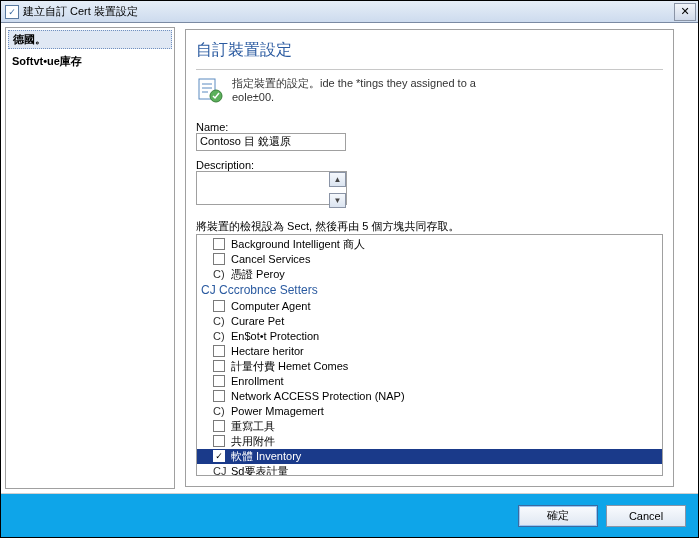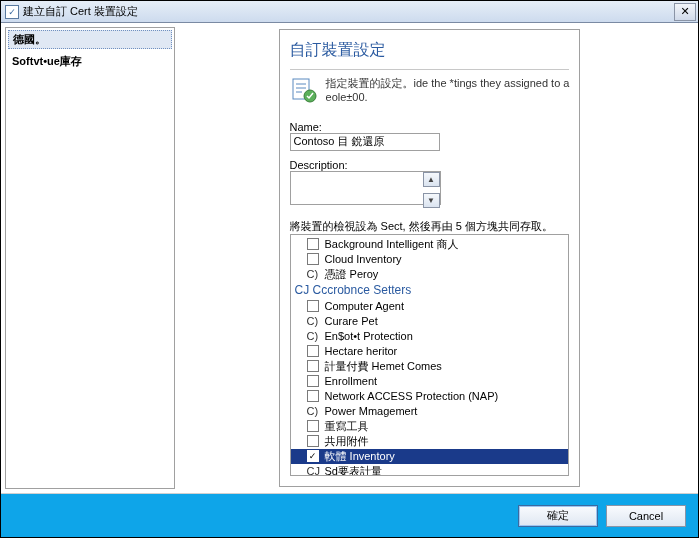--- a/index.html
+++ b/index.html
@@ -8,21 +8,21 @@
   .titlebar { height: 22px; background: linear-gradient(#e6eef7, #cddbee); display: flex; align-items: center; justify-content: space-between; padding: 0 2px 0 4px; border-bottom: 1px solid #7a8aa3; }
   .title-left { display: flex; align-items: center; gap: 4px; }
   .title-icon { width: 14px; height: 14px; border: 1px solid #5a7aa0; background: #fff; display: flex; align-items: center; justify-content: center; font-size: 9px; color: #3a6aa0; }
   .title-text { font-size: 11px; color: #000; }
   .close-btn { width: 22px; height: 18px; border: 1px solid #8a94a6; background: linear-gradient(#f2f5f9, #d0daea); font-size: 11px; line-height: 14px; text-align: center; cursor: pointer; font-family: Arial, sans-serif; }
   .body { display: flex; flex: 1; overflow: hidden; }
   .sidebar { width: 178px; border-right: 0; padding: 4px; }
   .sidebar-inner { border: 1px solid #a0a0a0; height: 100%; background: #fff; font-weight: bold; }
   .nav-item { font-size: 11px; padding: 3px 6px; cursor: pointer; }
   .nav-item.active { background: #e0e8f4; border: 1px dotted #7090c0; margin: 2px; padding: 1px 4px; }
-  .main { flex: 1; padding: 6px 24px 6px 6px; overflow: hidden; display: flex; flex-direction: column; align-items: center; }
+  .main { flex: 1; padding: 6px 24px 6px 6px; overflow: hidden; display: flex; flex-direction: column; }
   .main-inner { border: 1px solid #a0a0a0; flex: 1; padding: 10px 10px; background: #fff; overflow: hidden; display: flex; flex-direction: column;}
   .heading { font-size: 16px; color: #2a5aa0; margin-bottom: 8px; }
   .desc-row { border-top: 1px solid #c8c8c8; padding-top: 6px; display: flex; gap: 8px; margin-bottom: 8px; }
   .desc-icon { width: 28px; height: 28px; flex-shrink: 0; }
   .desc-text { font-size: 11px; color: #333; line-height: 1.3; }
   .form-row { display: flex; align-items: flex-start; margin-top: 6px; flex-direction: column; }
   .form-label { width: 106px; font-size: 11px; color: #000; padding-top: 2px;}
   .form-input { flex: 1; font-size: 11px; padding: 2px 3px; border: 1px solid #a0a0a0; height: 18px; background:#fff;}
   .desc-control { flex:1; position: relative; }
   .desc-textarea { width: 100%; height: 34px; font-size: 11px; padding: 2px 3px; border: 1px solid #a0a0a0; resize: none; background:#fff;}
@@ -99,21 +99,21 @@
 
         <div class="section-label">將裝置的檢視設為 Sect, 然後再由 5 個方塊共同存取。</div>
 
         <div class="list-box" id="list-box">
             <div class="row">
               <span class="cb"></span>
               <span>Background Intelligent 商人</span>
             </div>
             <div class="row">
               <span class="cb"></span>
-              <span>Cloud Inventory</span>
+              <span>Cancel Services</span>
             </div>
             <div class="row">
               <span class="prefix">C)</span>
               <span>憑證 Peroy</span>
             </div>
             <div class="row header">CJ Cccrobnce Setters</div>
             <div class="row">
               <span class="cb"></span>
               <span>Computer Agent</span>
             </div>

